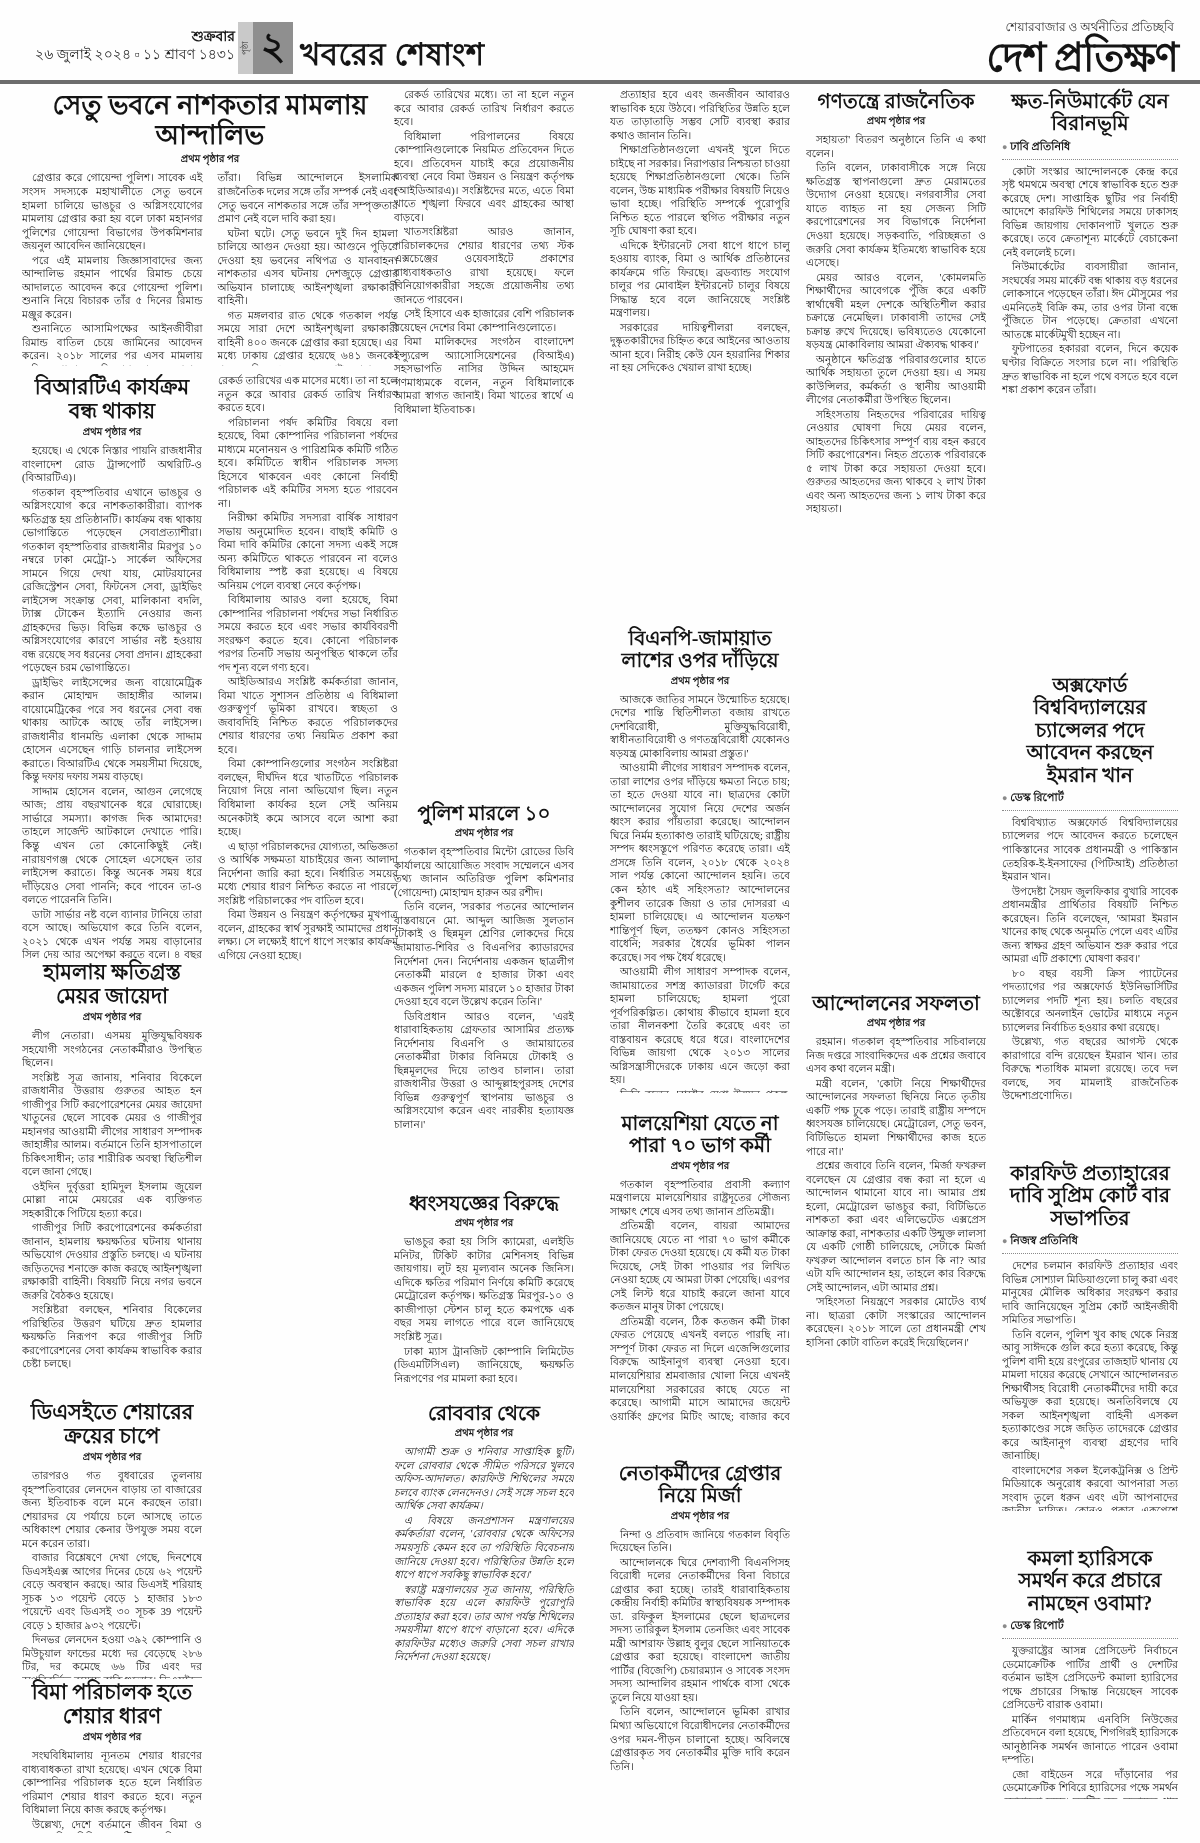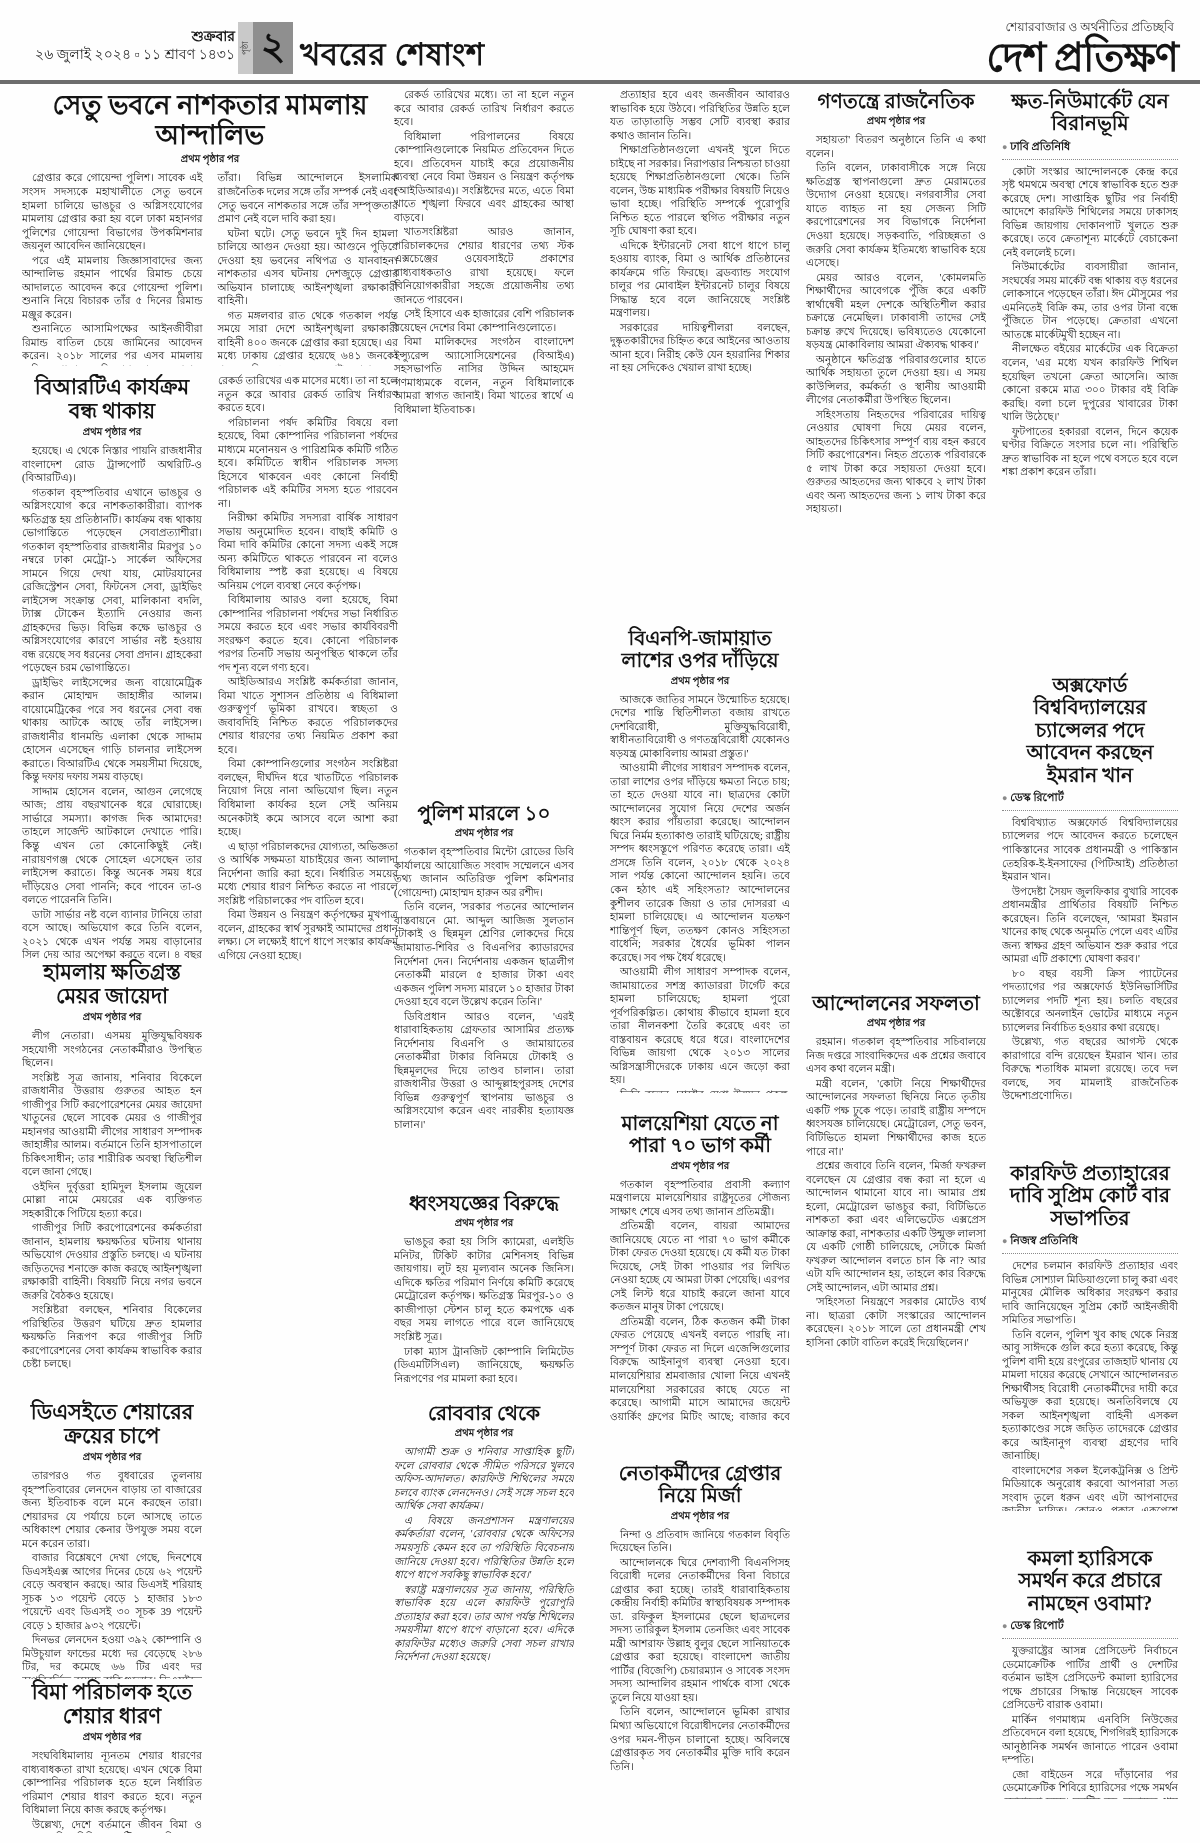--- a/index.html
+++ b/index.html
@@ -228,21 +228,20 @@
     <div class="article" style="height:584px;">
       <h2 class="h-md">ক্ষত-নিউমার্কেট যেন বিরানভূমি</h2>
       <div class="byline">
         <span class="dot">●</span>
         <span>ঢাবি প্রতিনিধি</span>
       </div>
       <hr class="dottedrule">
       <div class="body" style="height:490px;overflow:hidden;">
           <p>কোটা সংস্কার আন্দোলনকে কেন্দ্র করে সৃষ্ট থমথমে অবস্থা শেষে স্বাভাবিক হতে শুরু করেছে দেশ। সাপ্তাহিক ছুটির পর নির্বাহী আদেশে কারফিউ শিথিলের সময়ে ঢাকাসহ বিভিন্ন জায়গায় দোকানপাট খুলতে শুরু করেছে। তবে ক্রেতাশূন্য মার্কেটে বেচাকেনা নেই বললেই চলে।</p>
           <p>নিউমার্কেটের ব্যবসায়ীরা জানান, সংঘর্ষের সময় মার্কেট বন্ধ থাকায় বড় ধরনের লোকসানে পড়েছেন তাঁরা। ঈদ মৌসুমের পর এমনিতেই বিক্রি কম, তার ওপর টানা বন্ধে পুঁজিতে টান পড়েছে। ক্রেতারা এখনো আতঙ্কে মার্কেটমুখী হচ্ছেন না।</p>
-          <p>নীলক্ষেত বইয়ের মার্কেটের এক বিক্রেতা বলেন, 'এর মধ্যে যখন কারফিউ শিথিল হয়েছিল তখনো ক্রেতা আসেনি। আজ কোনো রকমে মাত্র ৩০০ টাকার বই বিক্রি করছি। বলা চলে দুপুরের খাবারের টাকা খালি উঠেছে।'</p>
           <p>ফুটপাতের হকাররা বলেন, দিনে কয়েক ঘণ্টার বিক্রিতে সংসার চলে না। পরিস্থিতি দ্রুত স্বাভাবিক না হলে পথে বসতে হবে বলে শঙ্কা প্রকাশ করেন তাঁরা।</p>
         </div>
     </div>
     <div class="article" style="height:488px;">
       <h2 class="h-md">অক্সফোর্ড বিশ্ববিদ্যালয়ের চ্যান্সেলর পদে আবেদন করছেন ইমরান খান</h2>
       <div class="byline">
         <span class="dot">●</span>
         <span>ডেস্ক রিপোর্ট</span>
       </div>
       <hr class="dottedrule">

